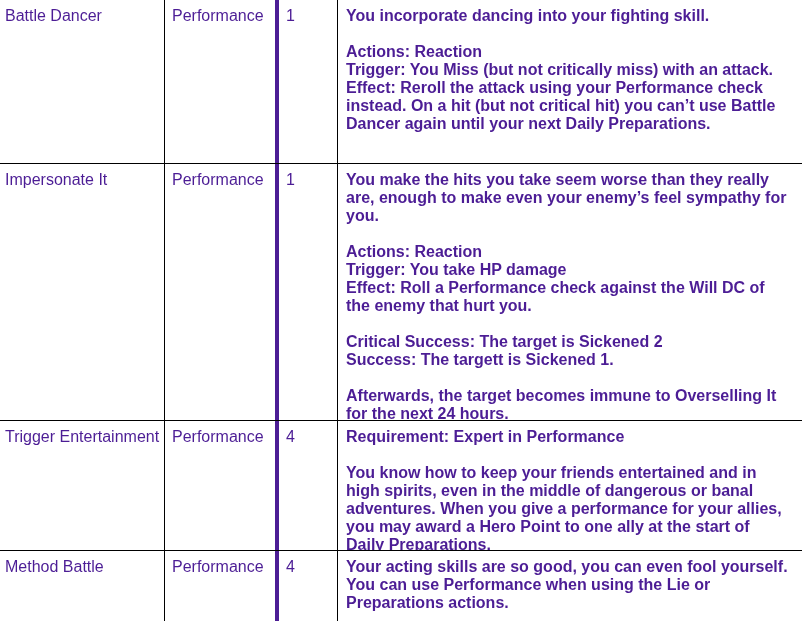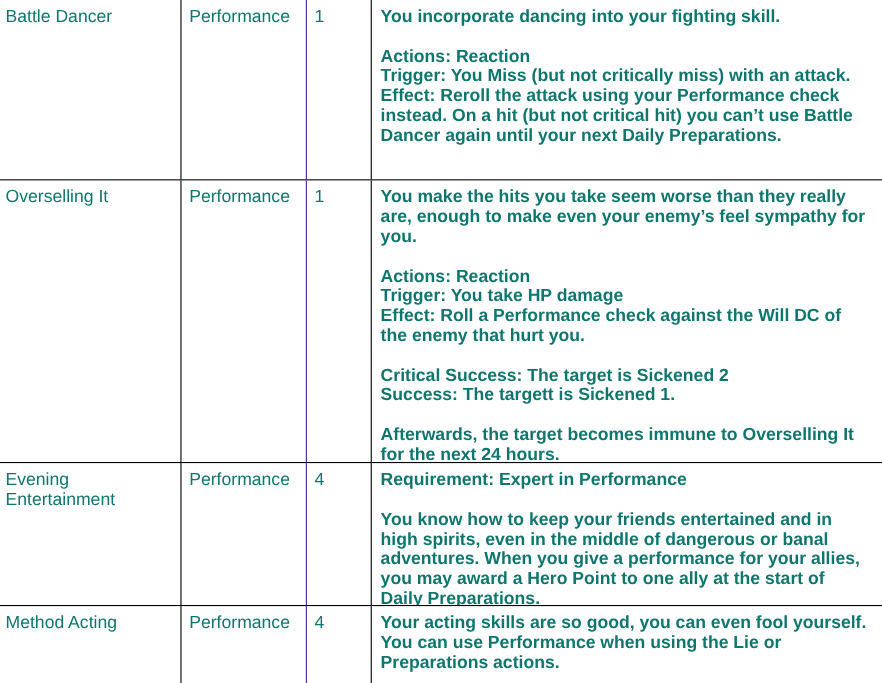--- a/index.html
+++ b/index.html
@@ -5,40 +5,40 @@
   html, body { margin: 0; padding: 0; background: #ffffff; }
   .doc {
     position: relative;
     width: 802px;
     height: 621px;
     background: #ffffff;
     overflow: hidden;
     font-family: "Liberation Sans", sans-serif;
     font-size: 16px;
     line-height: 18px;
-    color: #0f766e;
+    color: #4c1d95;
   }
   .feat-table { width: 802px; }
   .row {
     display: flex;
     box-sizing: border-box;
     border-bottom: 1px solid #000000;
   }
   .row:last-child { border-bottom: none; }
   .row-0 { height: 164px; }
   .row-1 { height: 257px; }
   .row-2 { height: 130px; }
   .row-3 { height: 70px; }
   .cell {
     box-sizing: border-box;
     overflow: hidden;
     flex: none;
   }
   .c-name  { width: 165px; border-right: 1px solid #000000; padding: 7px 4px 0 5px; }
-  .c-skill { width: 114px; border-right: 1px solid #4c1d95; padding: 7px 4px 0 7px; }
+  .c-skill { width: 114px; border-right: 4px solid #4c1d95; padding: 7px 4px 0 7px; }
   .c-level { width: 59px;  border-right: 1px solid #000000; padding: 7px 4px 0 7px; }
   .c-desc  { width: 464px; padding: 7px 11px 0 8px; white-space: pre-line; font-weight: bold; }
 </style>
 </head>
 <body>
 
 <div class="doc">
   <div class="feat-table">
 
     <div class="row row-0">
@@ -46,45 +46,45 @@
       <div class="cell c-skill">Performance</div>
       <div class="cell c-level">1</div>
       <div class="cell c-desc">You incorporate dancing into your fighting skill.
 
 Actions: Reaction
 Trigger: You Miss (but not critically miss) with an attack.
 Effect: Reroll the attack using your Performance check instead. On a hit (but not critical hit) you can’t use Battle Dancer again until your next Daily Preparations.</div>
     </div>
 
     <div class="row row-1">
-      <div class="cell c-name">Overselling It</div>
+      <div class="cell c-name">Impersonate It</div>
       <div class="cell c-skill">Performance</div>
       <div class="cell c-level">1</div>
       <div class="cell c-desc">You make the hits you take seem worse than they really are, enough to make even your enemy’s feel sympathy for you.
 
 Actions: Reaction
 Trigger: You take HP damage
 Effect: Roll a Performance check against the Will DC of the enemy that hurt you.
 
 Critical Success: The target is Sickened 2
 Success: The targett is Sickened 1.
 
 Afterwards, the target becomes immune to Overselling It for the next 24 hours.</div>
     </div>
 
     <div class="row row-2">
-      <div class="cell c-name">Evening Entertainment</div>
+      <div class="cell c-name">Trigger Entertainment</div>
       <div class="cell c-skill">Performance</div>
       <div class="cell c-level">4</div>
       <div class="cell c-desc">Requirement: Expert in Performance
 
 You know how to keep your friends entertained and in high spirits, even in the middle of dangerous or banal adventures. When you give a performance for your allies, you may award a Hero Point to one ally at the start of Daily Preparations.</div>
     </div>
 
     <div class="row row-3">
-      <div class="cell c-name">Method Acting</div>
+      <div class="cell c-name">Method Battle</div>
       <div class="cell c-skill">Performance</div>
       <div class="cell c-level">4</div>
       <div class="cell c-desc">Your acting skills are so good, you can even fool yourself. You can use Performance when using the Lie or Preparations actions.</div>
     </div>
 
   </div>
 </div>
 
 </body></html>

